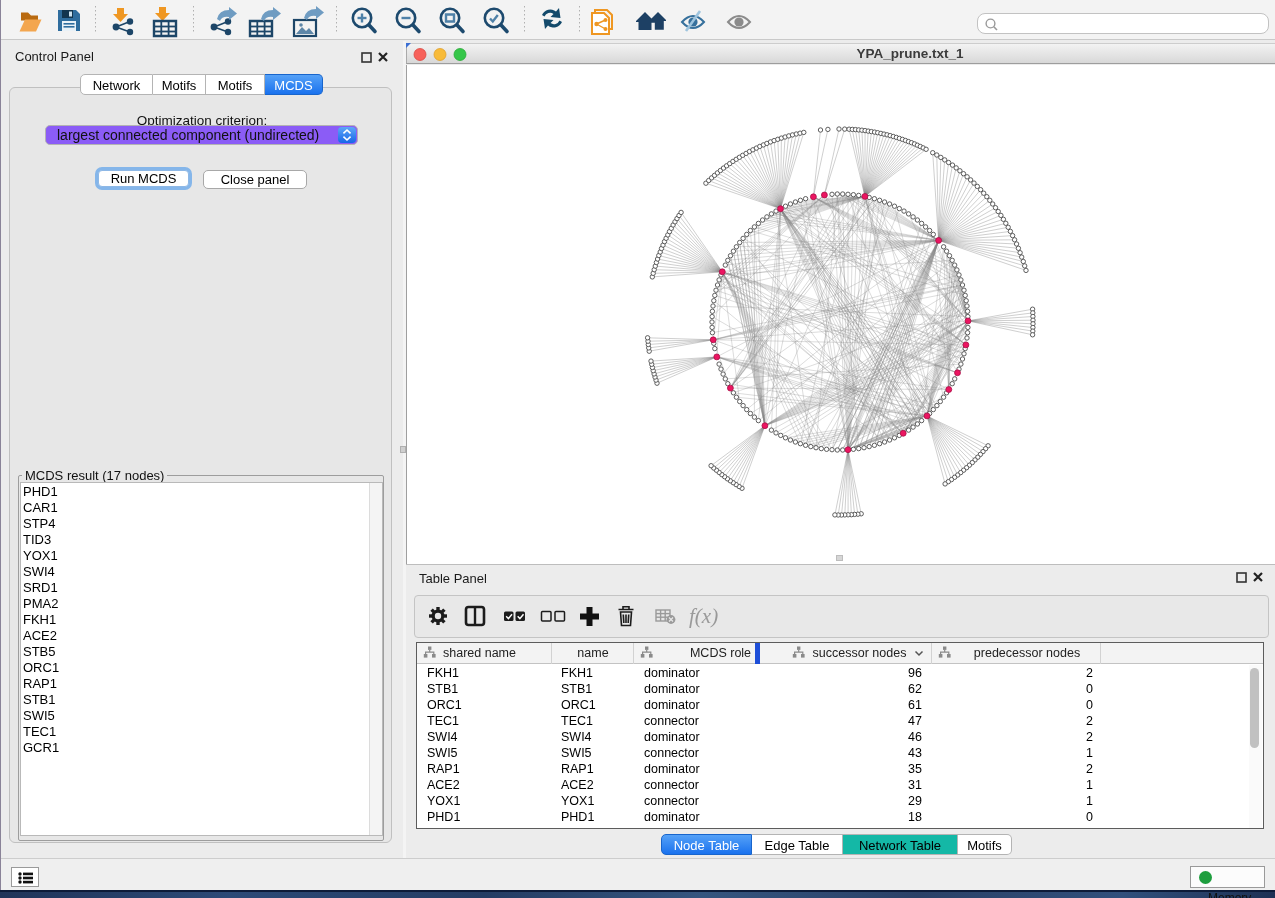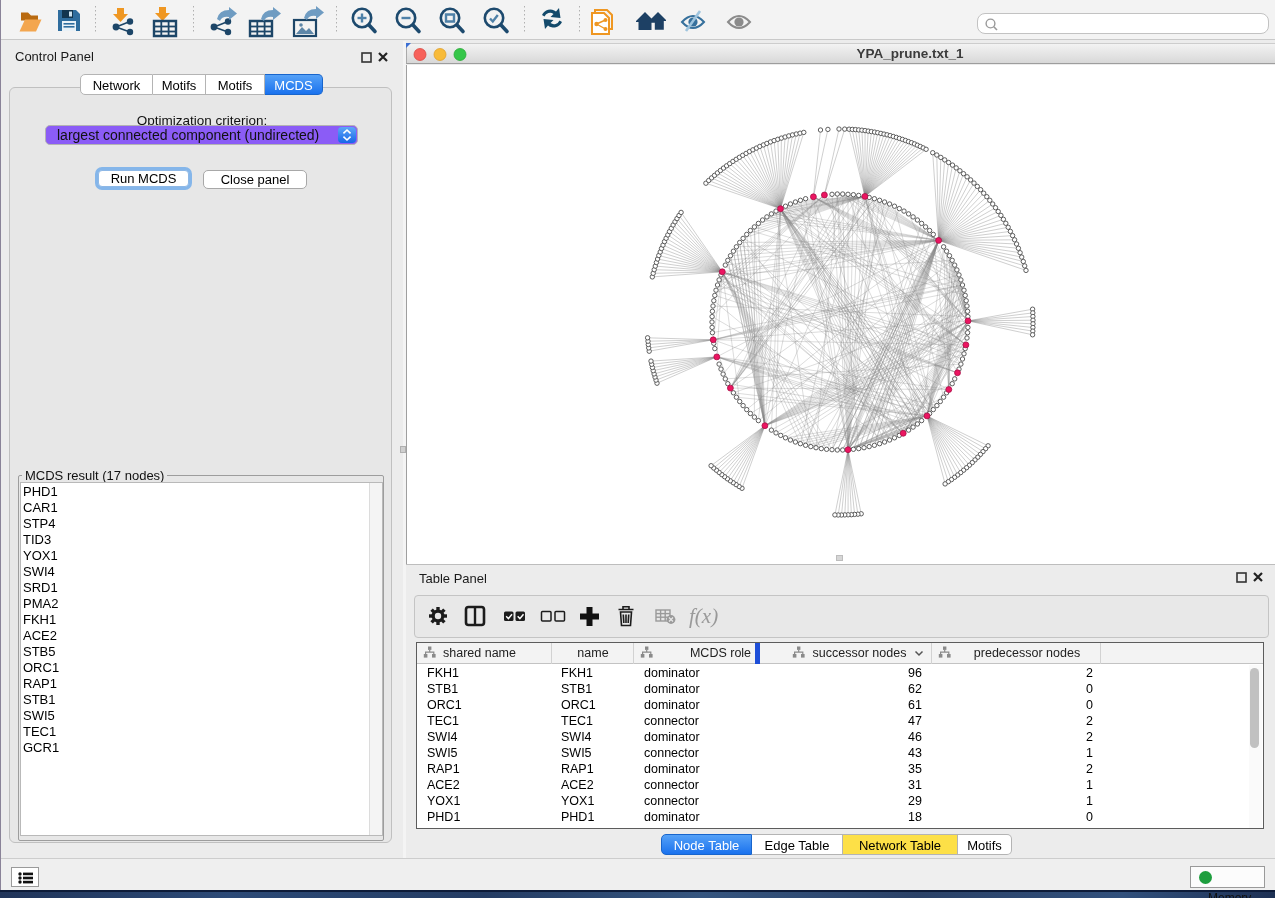--- a/index.html
+++ b/index.html
@@ -684,21 +684,21 @@
         <span class="abs" style="left:516px;width:160px;text-align:right">0</span>
     </div>
 
     <div class="abs" style="right:1px;top:22px;width:13px;height:163px;background:#fafafa"></div>
     <div class="abs" style="right:4px;top:25px;width:9px;height:80px;background:#c1c1c1;border-radius:5px"></div>
   </div>
 
   <div class="abs" style="left:255px;top:269px;height:21px;display:flex;font-size:13px;line-height:21px;text-align:center">
     <div style="width:91px;background:linear-gradient(#55a1f7,#1a72ee);color:#fff;border:1px solid #1865cc;border-radius:5px 0 0 5px">Node Table</div>
     <div style="width:91px;background:#fff;border:1px solid #b4b4b4;border-left:none">Edge Table</div>
-    <div style="width:115px;background:#fde047;border:1px solid #b4b4b4;border-left:none">Network Table</div>
+    <div style="width:115px;background:#14b8a6;border:1px solid #b4b4b4;border-left:none">Network Table</div>
     <div style="width:54px;background:#fff;border:1px solid #b4b4b4;border-left:none;border-radius:0 5px 5px 0">Motifs</div>
   </div>
 </div>
 
 <div class="abs" style="left:1px;top:858px;width:1274px;height:32px;background:#efefef;border-top:1px solid #cdcdcd">
   <div class="abs" style="left:10px;top:8px;width:28px;height:20px;background:#fff;border:1px solid #9a9a9a">
     <svg class="abs" style="left:6px;top:4px" width="16" height="12" viewBox="0 0 16 12">
       <g fill="#111">
           <circle cx="2" cy="2" r="1.7"></circle>
           <circle cx="2" cy="6" r="1.7"></circle>

